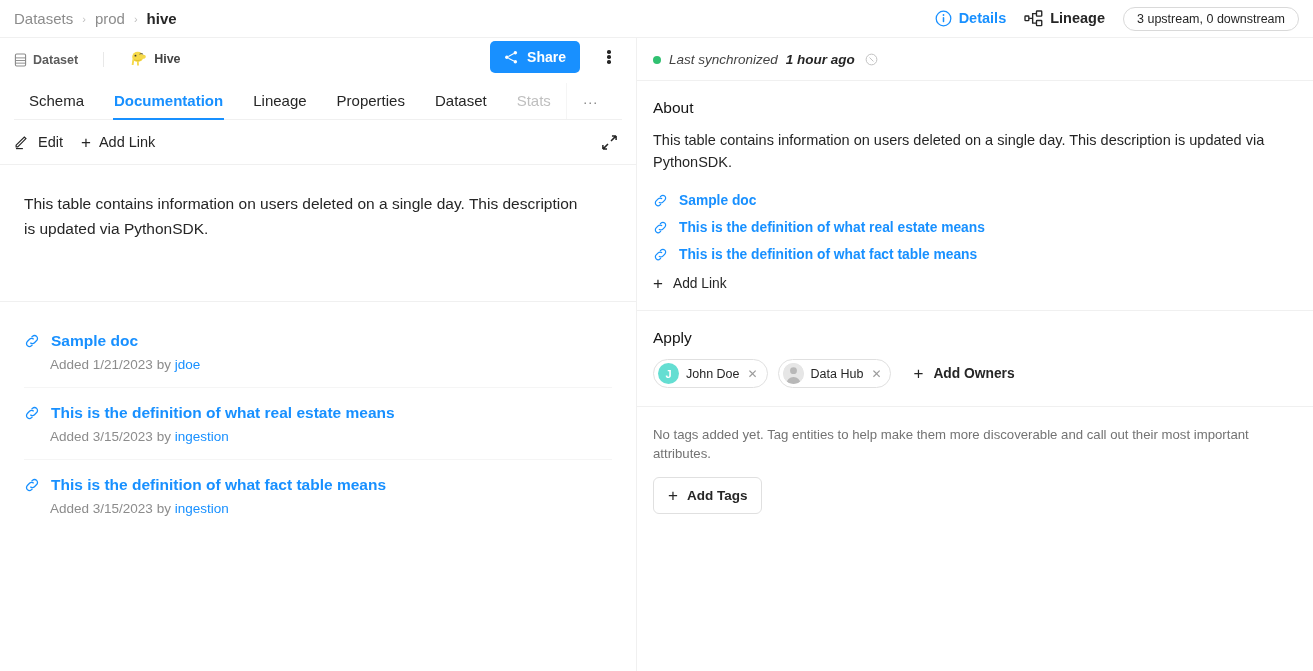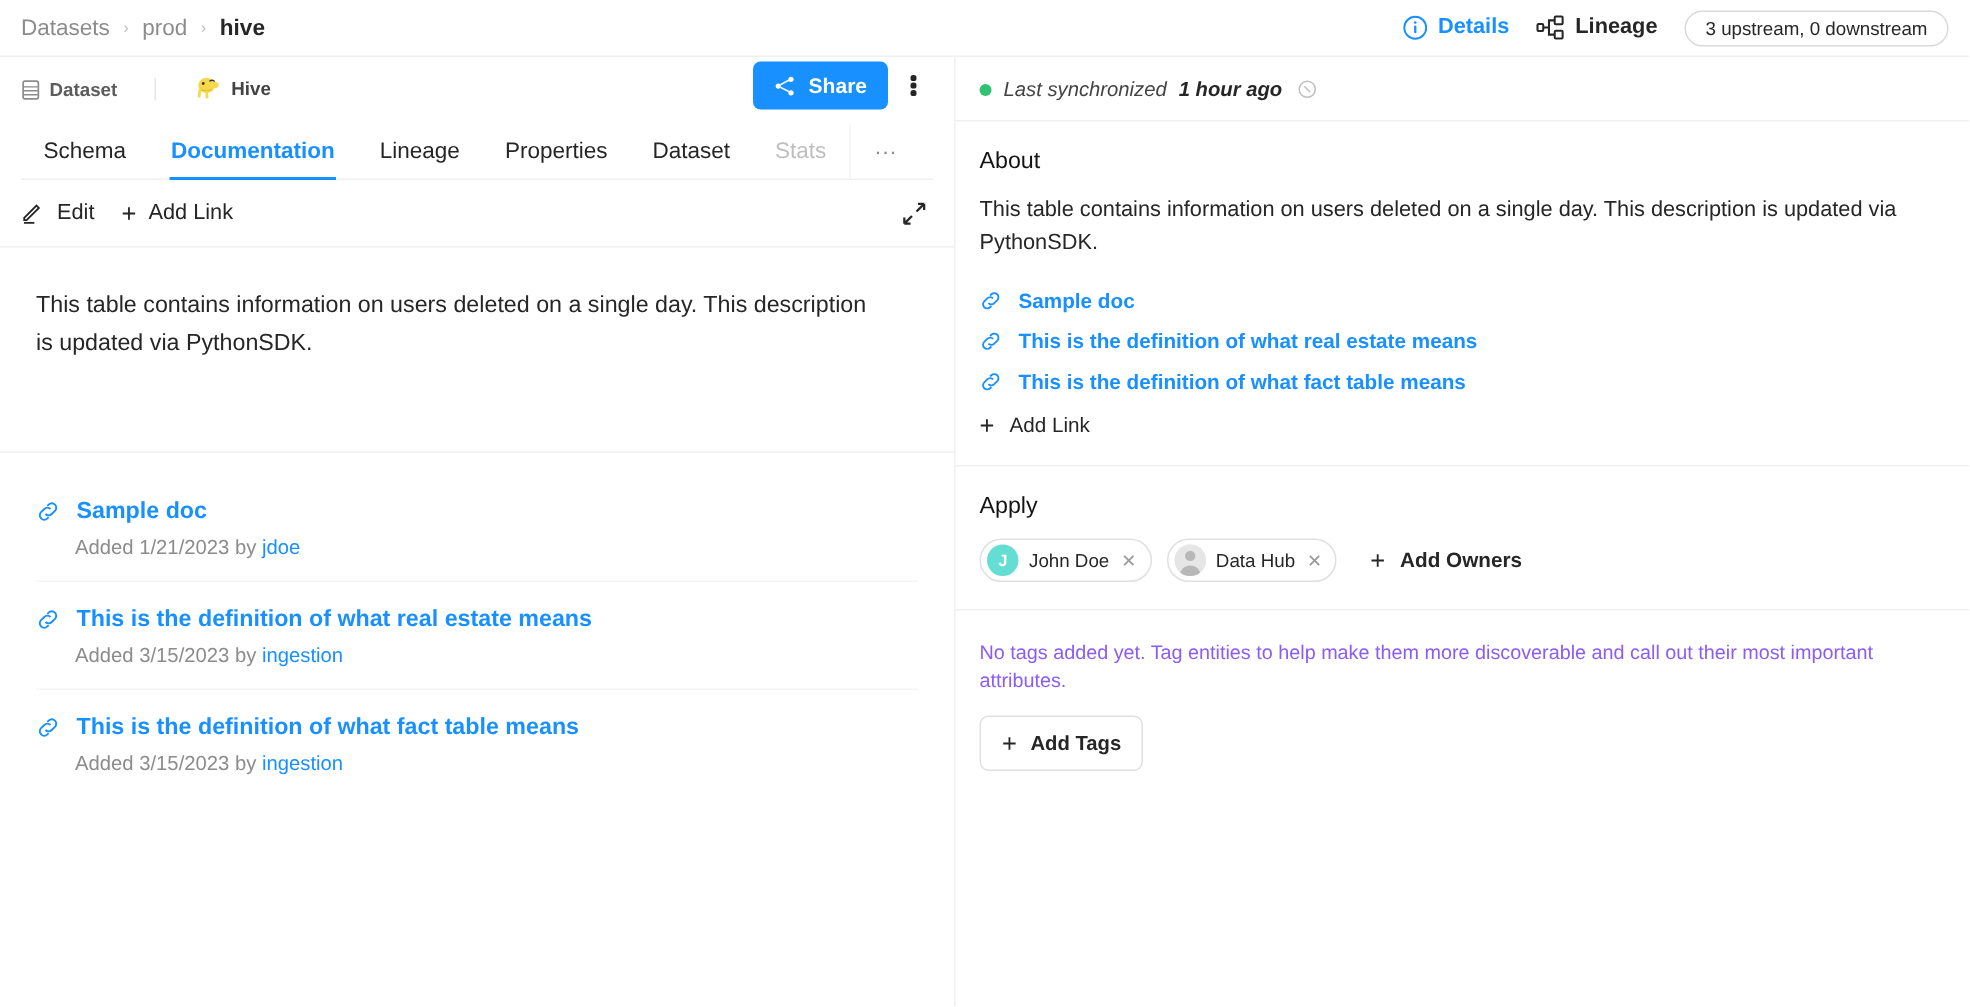--- a/index.html
+++ b/index.html
@@ -55,21 +55,21 @@
   .ent-meta { display: flex; align-items: flex-end; gap: 25px; font-size: 12.5px; color: #595959; }
   .ent-meta .type { display: flex; align-items: center; gap: 6px; font-weight: 600; color: #5c5c5c;}
   .vdiv { width: 1px; height: 15px; background: #e8e8e8; }
   .platform { display: flex; align-items: center; gap: 6px; font-weight: 600; color: #434343; }
 
   .title-row { display: flex; align-items: flex-start; justify-content: space-between; }
   .ent-title {
     font-size: 25px; font-weight: 700; letter-spacing: -0.4px;
     margin: 6px 0 0 0; color: #0f0f0f;
   }
-  .head-actions { display: flex; align-items: center; gap: 4px; margin-top: -26px; }
+  .head-actions { display: flex; align-items: center; gap: 16px; margin-top: -26px; }
   .share-btn {
     background: #1890ff; color: #fff; border: none; border-radius: 5px;
     height: 32px; padding: 0 14px; font-size: 14px; font-weight: 600;
     display: flex; align-items: center; gap: 8px; cursor: pointer;
     font-family: "Liberation Sans", sans-serif;
   }
   .kebab { width: 26px; height: 30px; display:flex; align-items:center; justify-content:center; cursor:pointer;}
   .kebab i { display:block; width:3.5px; height:3.5px; background:#262626; border-radius:50%; margin:1.6px 0;}
 
   
@@ -145,21 +145,21 @@
   }
   .avatar {
     width: 21px; height: 21px; border-radius: 50%;
     display:flex; align-items:center; justify-content:center;
     color:#fff; font-size:11px; font-weight:600; flex: none;
   }
   .avatar.gray { background:#e3e3e3; position: relative; overflow: hidden;}
   .chip-x { color:#9a9a9a; font-size: 12px; cursor: pointer; margin-left:1px; }
   .add-owners { display:flex; align-items:center; gap:10px; font-size:13.8px; font-weight:600; color:#262626; cursor:pointer; margin-left: 12px;}
 
-  .empty-text { font-size: 13.2px; color: #8b5cf6; margin: 0 0 14px 0; line-height: 1.45;}
+  .empty-text { font-size: 13.2px; color: #737373; margin: 0 0 14px 0; line-height: 1.45;}
   .ghost-btn {
     display:inline-flex; align-items:center; gap:9px;
     border:1px solid #e0e0e0; border-radius:6px; background:#fff;
     padding: 9px 14px; font-size: 13.5px; font-weight:600; color:#262626; cursor:pointer;
     font-family: "Liberation Sans", sans-serif;
   }
   .plus { font-size: 17px; line-height: 1; font-weight: 400; }
   svg { display:block; }
 </style>
 </head>

